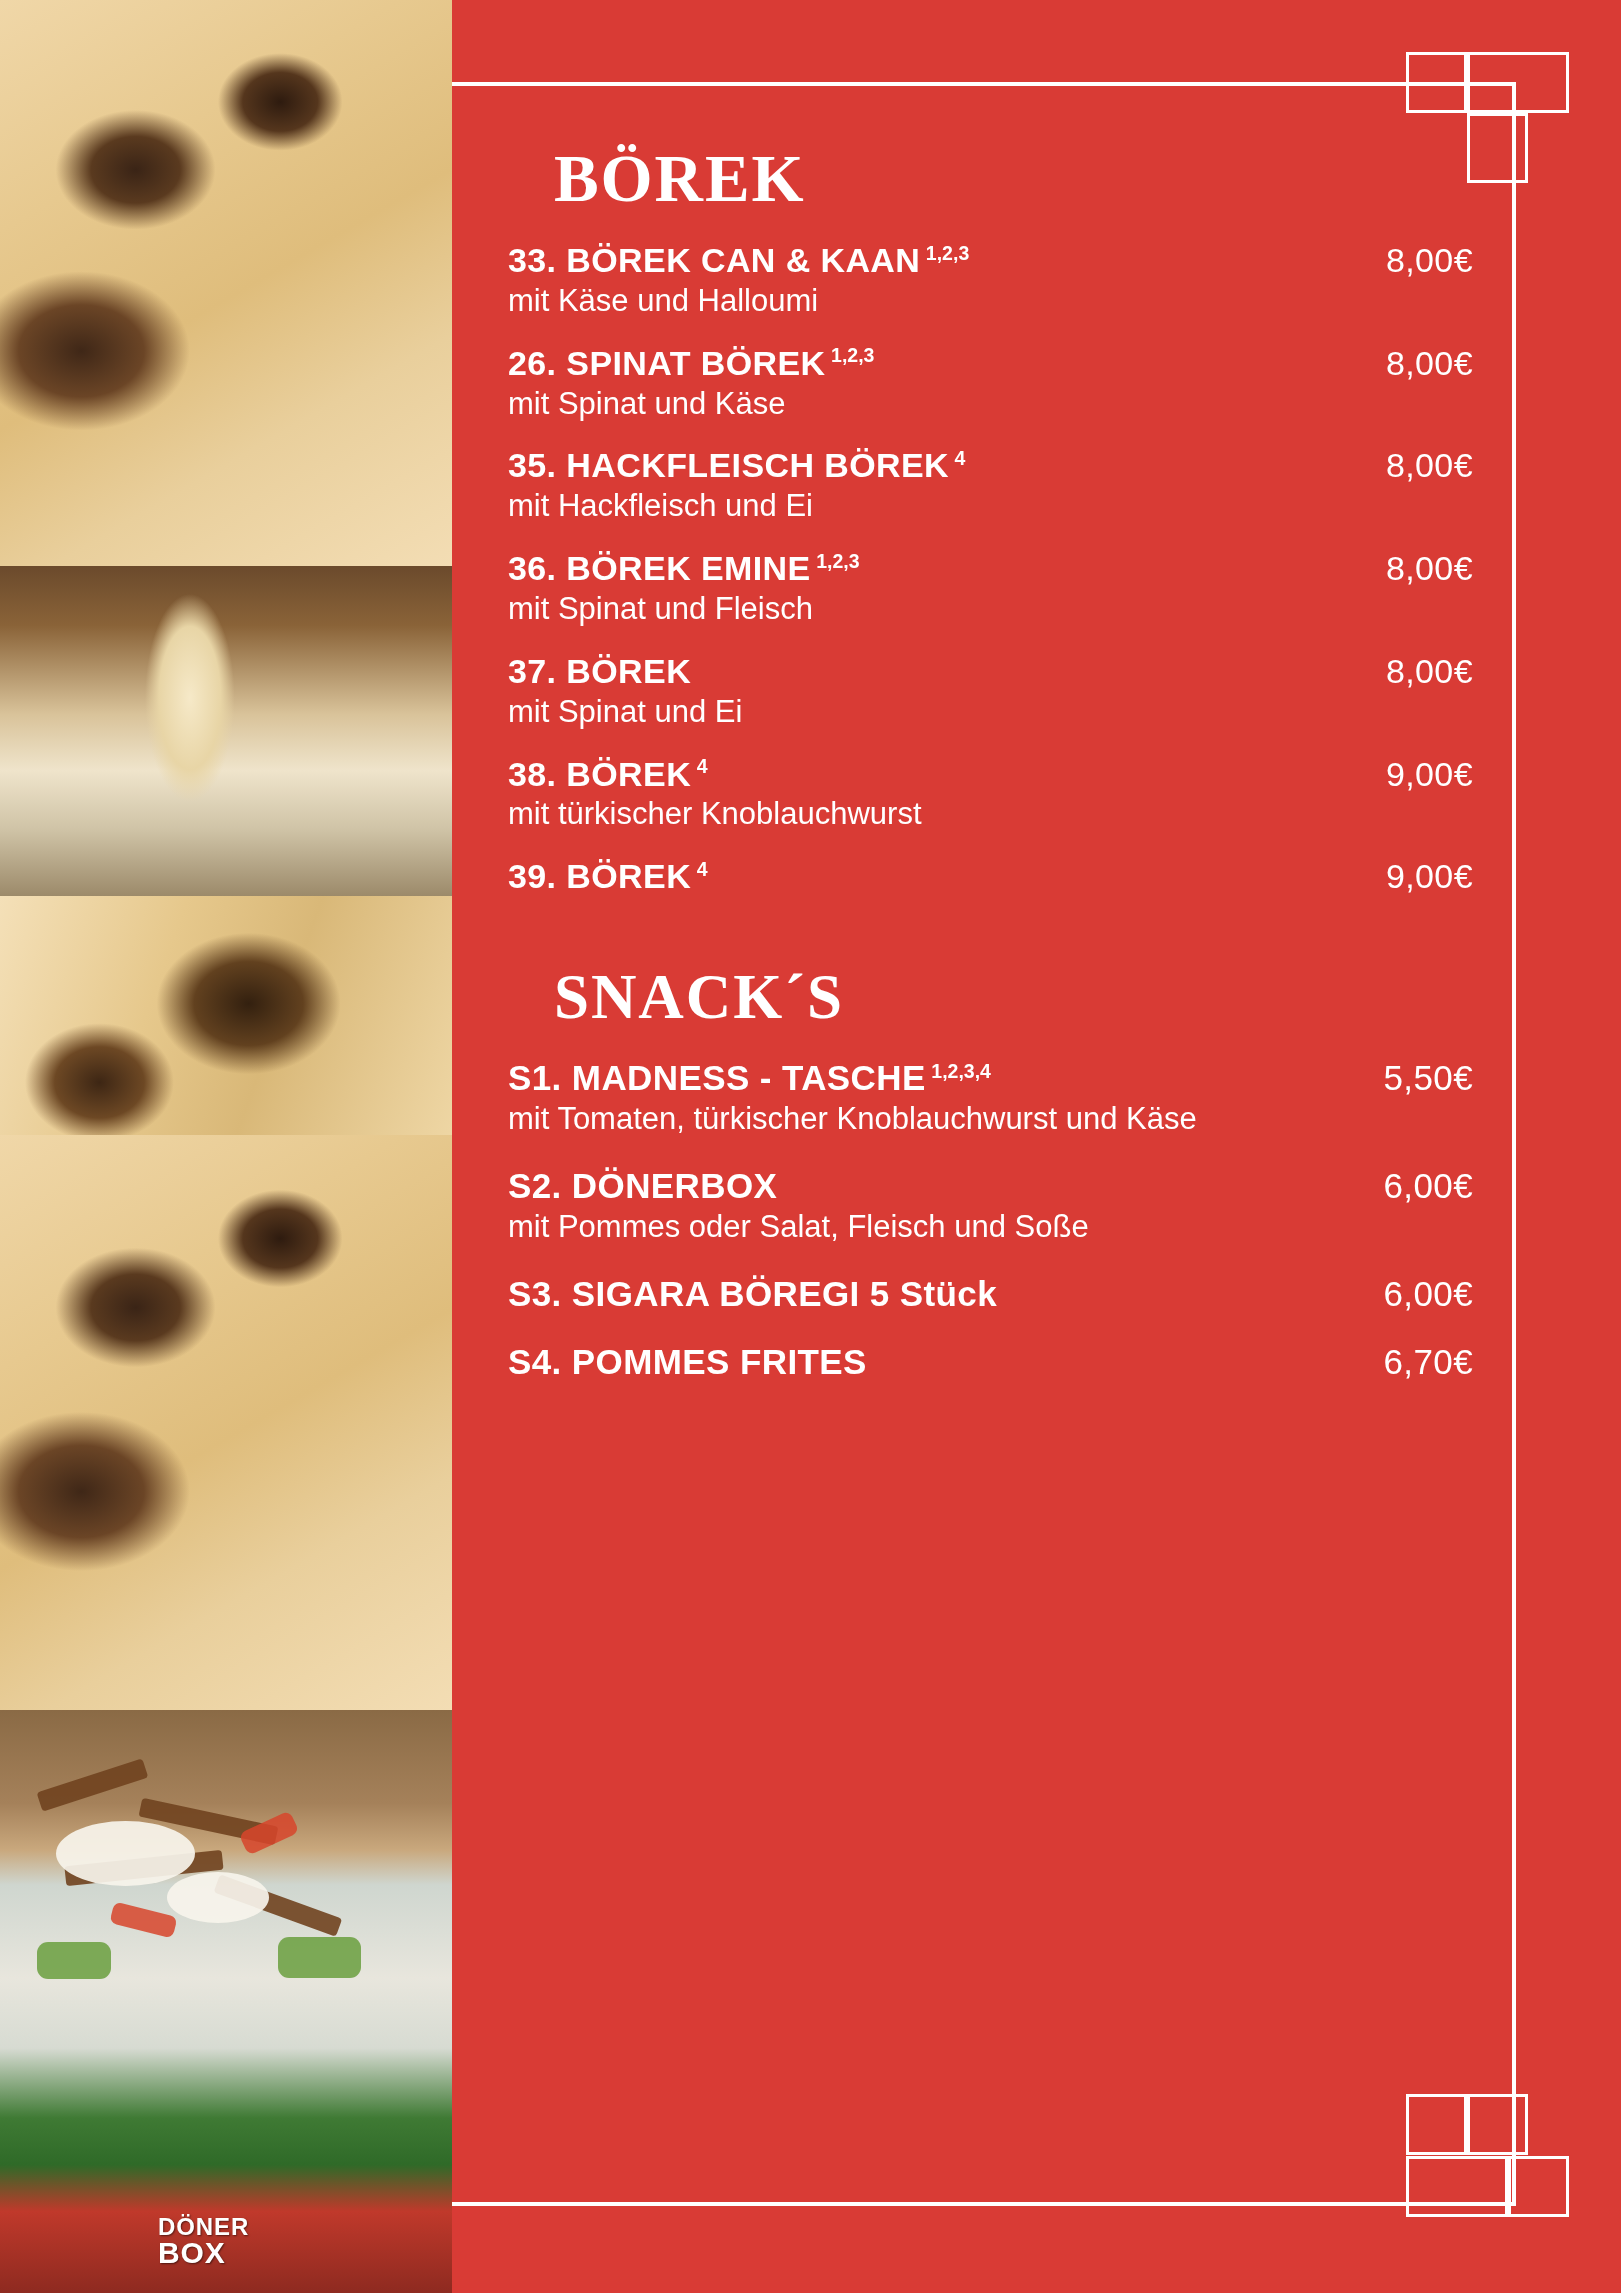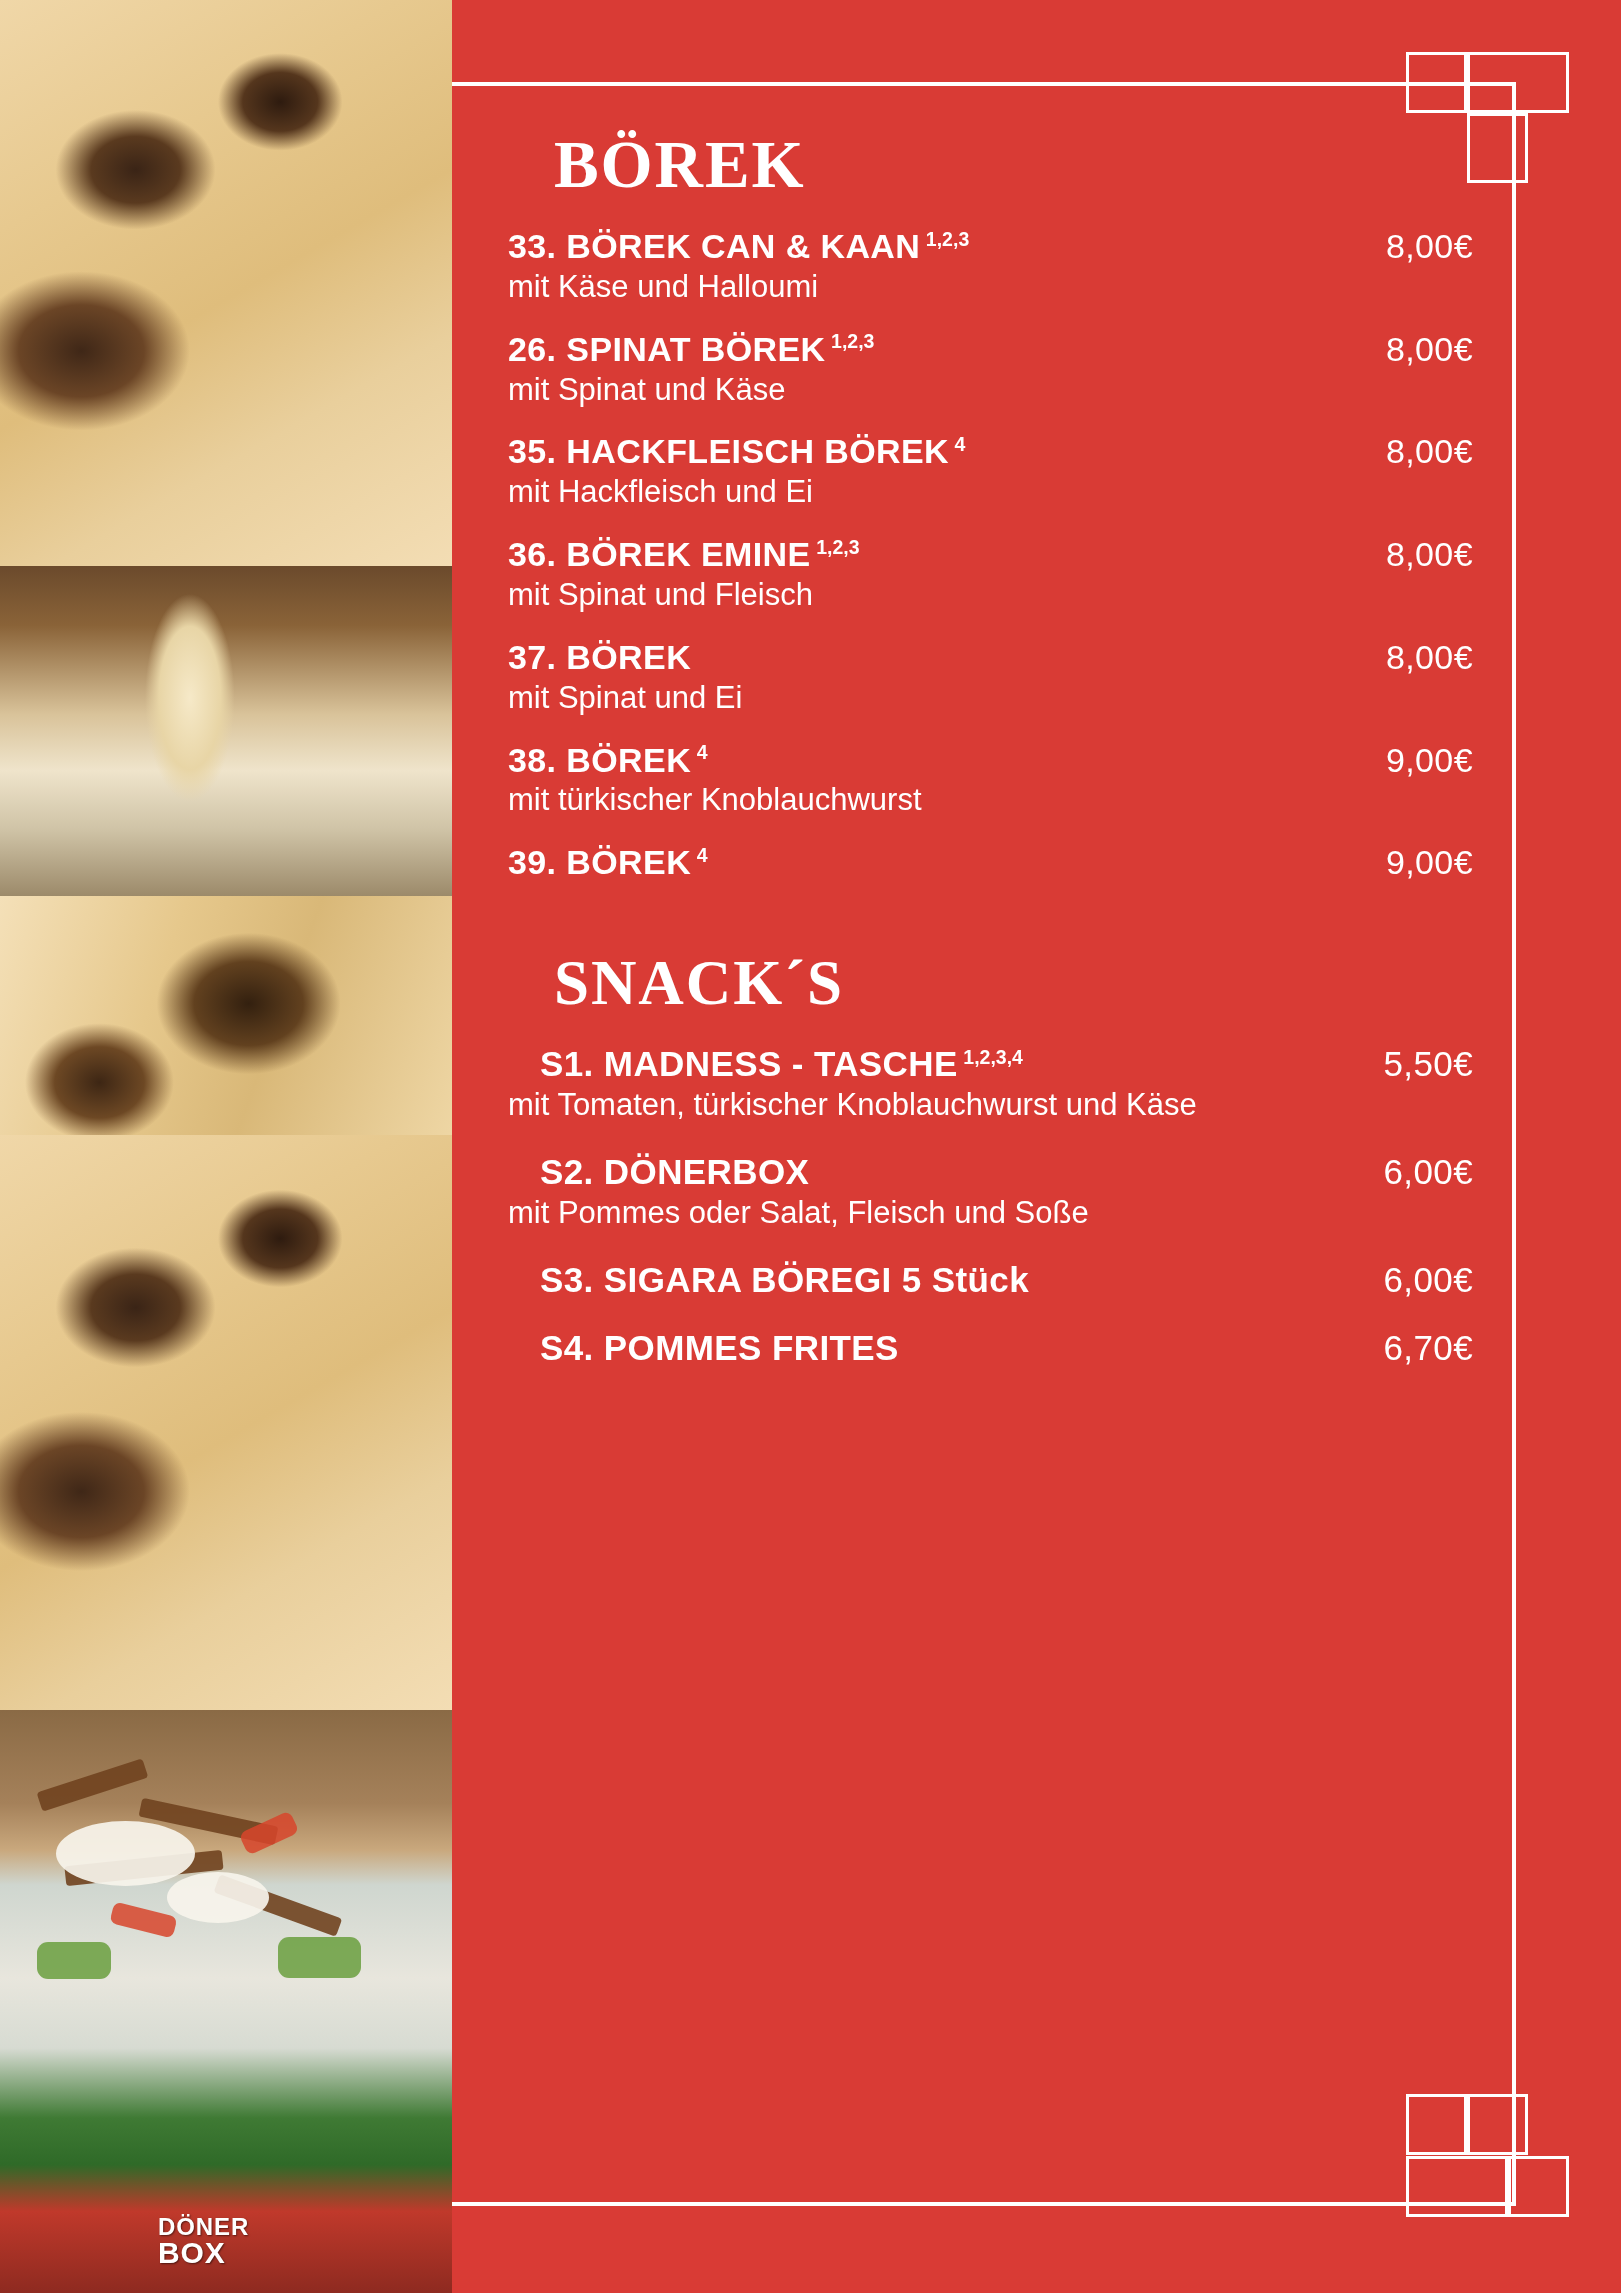--- a/index.html
+++ b/index.html
@@ -122,21 +122,21 @@
   
   .sq-br-1 { left: 1406px; top: 2094px; width: 61px; height: 61px; }
   .sq-br-2 { left: 1467px; top: 2094px; width: 61px; height: 61px; }
   .sq-br-3 { left: 1406px; top: 2156px; width: 102px; height: 61px; }
   .sq-br-4 { left: 1508px; top: 2156px; width: 61px;  height: 61px; }
 
   
   .content {
     position: absolute;
     left: 452px;
-    top: 68px;
+    top: 82px;
     width: 1064px;
     height: 2124px;
     box-sizing: border-box;
     padding: 0 130px 0 28px;
   }
 
   .section-title {
     color: #ffffff;
     font-family: "Liberation Serif", serif;
     font-weight: bold;
@@ -191,21 +191,21 @@
   .item-desc {
     color: #ffffff;
     font-size: 31px;
     font-weight: normal;
     line-height: 1.22;
     margin-top: 1.9px;
     max-width: 890px;
   }
 
   .items-snacks .item { margin-bottom: 28px; }
-  .items-snacks .item-name { font-size: 35px; margin-left: 32px; }
+  .items-snacks .item-name { font-size: 35px; }
   .items-snacks .item-price { font-size: 35px; }
   .items-snacks .item-desc { font-size: 31px; }
 </style>
 </head>
 <body>
 
 <div class="page">
 
   <div class="photo-strip">
     <div class="photo photo-1 pastry-a"></div>

